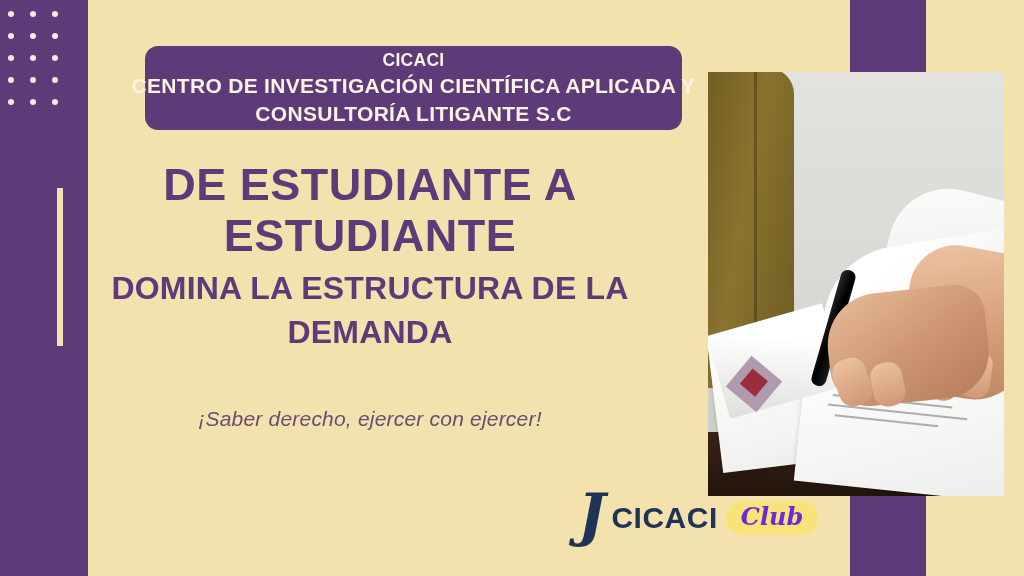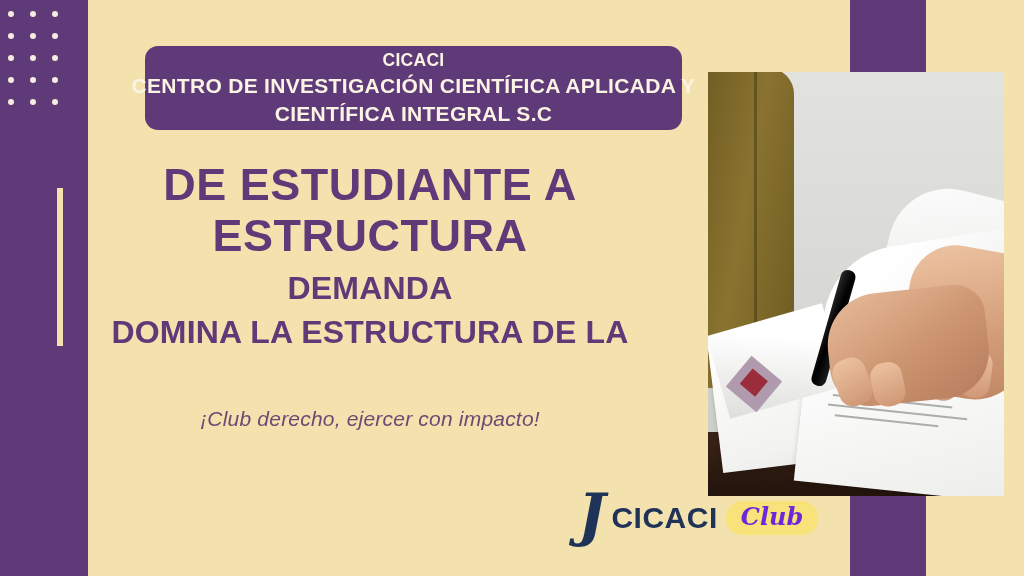--- a/index.html
+++ b/index.html
@@ -383,29 +383,29 @@
     <div class="ph-pen-tip"></div>
     <div class="ph-hand-main">
       <div class="ph-finger" style="left:4px; top:62px; width:34px; height:48px; transform:rotate(-14deg);"></div>
       <div class="ph-finger" style="left:40px; top:70px; width:32px; height:44px; transform:rotate(-6deg);"></div>
     </div>
   </div>
 
   <div class="banner">
     <div class="banner-line">CICACI</div>
     <div class="banner-line small">CENTRO DE INVESTIGACIÓN CIENTÍFICA APLICADA Y</div>
-    <div class="banner-line small">CIENTÍFICA INTEGRAL S.C</div>
+    <div class="banner-line small">CONSULTORÍA LITIGANTE S.C</div>
   </div>
 
   <div class="content">
     <div class="headline">DE ESTUDIANTE A</div>
-    <div class="headline">ESTRUCTURA</div>
+    <div class="headline">ESTUDIANTE</div>
+    <div class="subhead">DOMINA LA ESTRUCTURA DE LA</div>
     <div class="subhead">DEMANDA</div>
-    <div class="subhead">DOMINA LA ESTRUCTURA DE LA</div>
-    <div class="tagline">¡Club derecho, ejercer con impacto!</div>
+    <div class="tagline">¡Saber derecho, ejercer con ejercer!</div>
   </div>
 
   <div class="logo">
     <span class="logo-mono">J</span>
     <span class="logo-word">CICACI</span>
     <span class="logo-club">Club</span>
   </div>
 
 </div>
 

